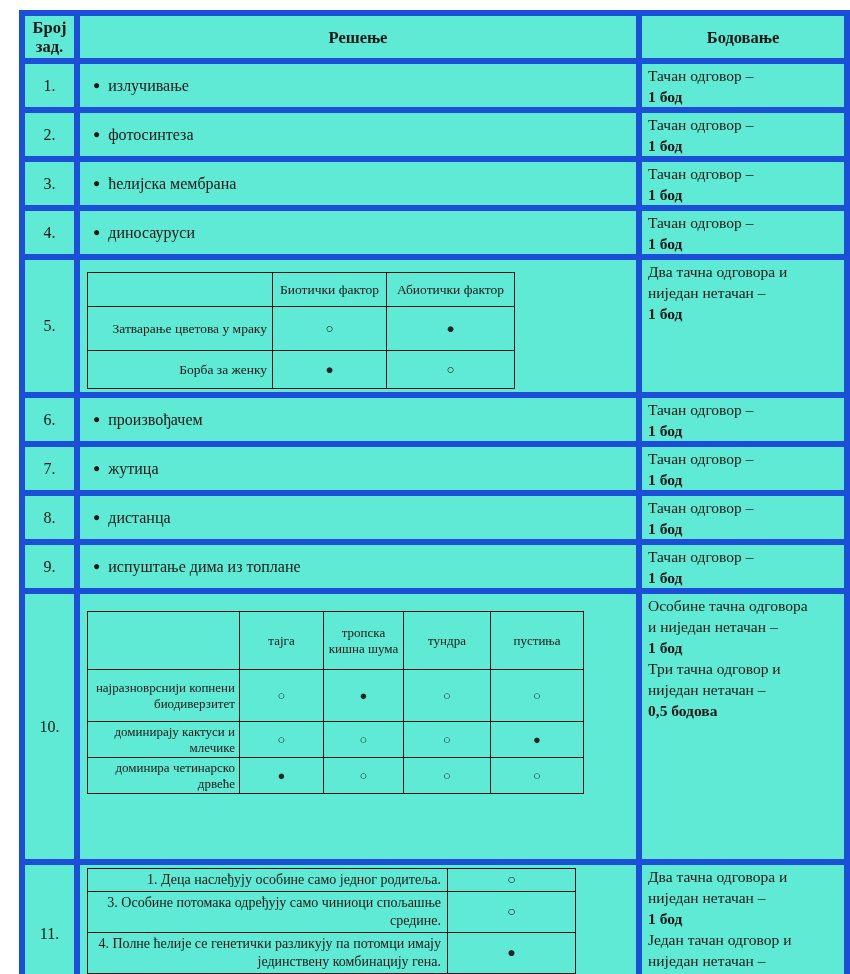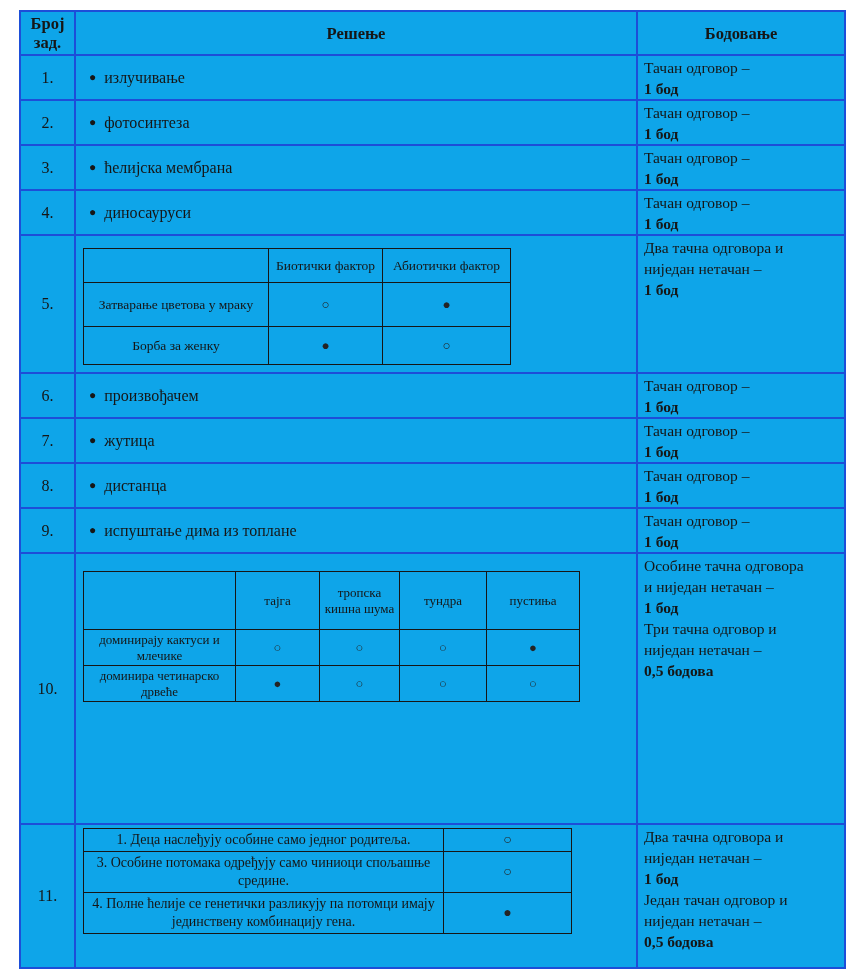--- a/index.html
+++ b/index.html
@@ -10,22 +10,22 @@
     font-family: "Liberation Serif", "DejaVu Serif", serif;
   }
   .page { position: absolute; left: 19px; top: 10px; }
 
   table { border-collapse: collapse; }
 
   
   table.main { width: 825px; table-layout: fixed; }
   table.main > tbody > tr > th,
   table.main > tbody > tr > td {
-    border: 2px solid #1d4ed8;
-    background: #0ea5e9;
+    border: 6px solid #1d4ed8;
+    background: #5eead4;
   }
   table.main > tbody > tr.head > th {
     font-weight: bold; font-size: 16.5px; line-height: 19px;
     text-align: center; vertical-align: middle; padding: 2px 0;
   }
   col.c-num   { width: 55px; }
   col.c-sol   { width: 562px; }
   col.c-score { width: 208px; }
 
   .h-head { height: 43px; }
@@ -41,21 +41,21 @@
   td.sol { vertical-align: middle; padding-left: 13px; font-size: 16px; margin-top: 28px; }
   td.sol .bullet { font-size: 12px; margin-right: 8px; position: relative; top: -2px; }
   td.sol-nest { vertical-align: top; padding: 0; }
 
   td.score { vertical-align: top; padding: 1px 4px 0 6px; }
   .sl { font-size: 15.5px; line-height: 21px; white-space: nowrap; }
   .b  { font-weight: bold; }
 
   
   table.nested td { border: 1.5px solid #161616; font-size: 13.5px; }
-  .nlabel { text-align: center; vertical-align: middle; padding: 2px 5px; line-height: 16px; }
+  .nlabel { text-align: right; vertical-align: middle; padding: 2px 5px; line-height: 16px; }
   .nhead  { text-align: center; vertical-align: middle; padding: 2px 3px; line-height: 16px; }
   .mark   { text-align: center; vertical-align: middle; font-size: 12px; color: #242424; }
 
   table.t5 { margin: 12px 0 0 7px; width: 427px; table-layout: fixed; }
   table.t5 col.a { width: 185px; } table.t5 col.b1 { width: 114px; } table.t5 col.b2 { width: 128px; }
   table.t5 tr.hr  td { height: 34px; }
   table.t5 tr.dr1 td { height: 44px; }
   table.t5 tr.dr2 td { height: 38px; }
 
   table.t10 { margin: 17px 0 0 7px; width: 496px; table-layout: fixed; }
@@ -214,20 +214,27 @@
                 <col class="b4">
               </colgroup>
             <tbody>
               <tr class="hr">
                 <td class="nlabel"></td>
                 <td class="nhead">тајга</td>
                 <td class="nhead">тропска кишна шума</td>
                 <td class="nhead">тундра</td>
                 <td class="nhead">пустиња</td>
               </tr>
+              <tr class="dr3">
+                <td class="nlabel">најразноврснији копнени биодиверзитет</td>
+                <td class="mark">○</td>
+                <td class="mark">●</td>
+                <td class="mark">○</td>
+                <td class="mark">○</td>
+              </tr>
               <tr class="dr2">
                 <td class="nlabel">доминирају кактуси и млечике</td>
                 <td class="mark">○</td>
                 <td class="mark">○</td>
                 <td class="mark">○</td>
                 <td class="mark">●</td>
               </tr>
               <tr class="dr2">
                 <td class="nlabel">доминира четинарско дрвеће</td>
                 <td class="mark">●</td>

